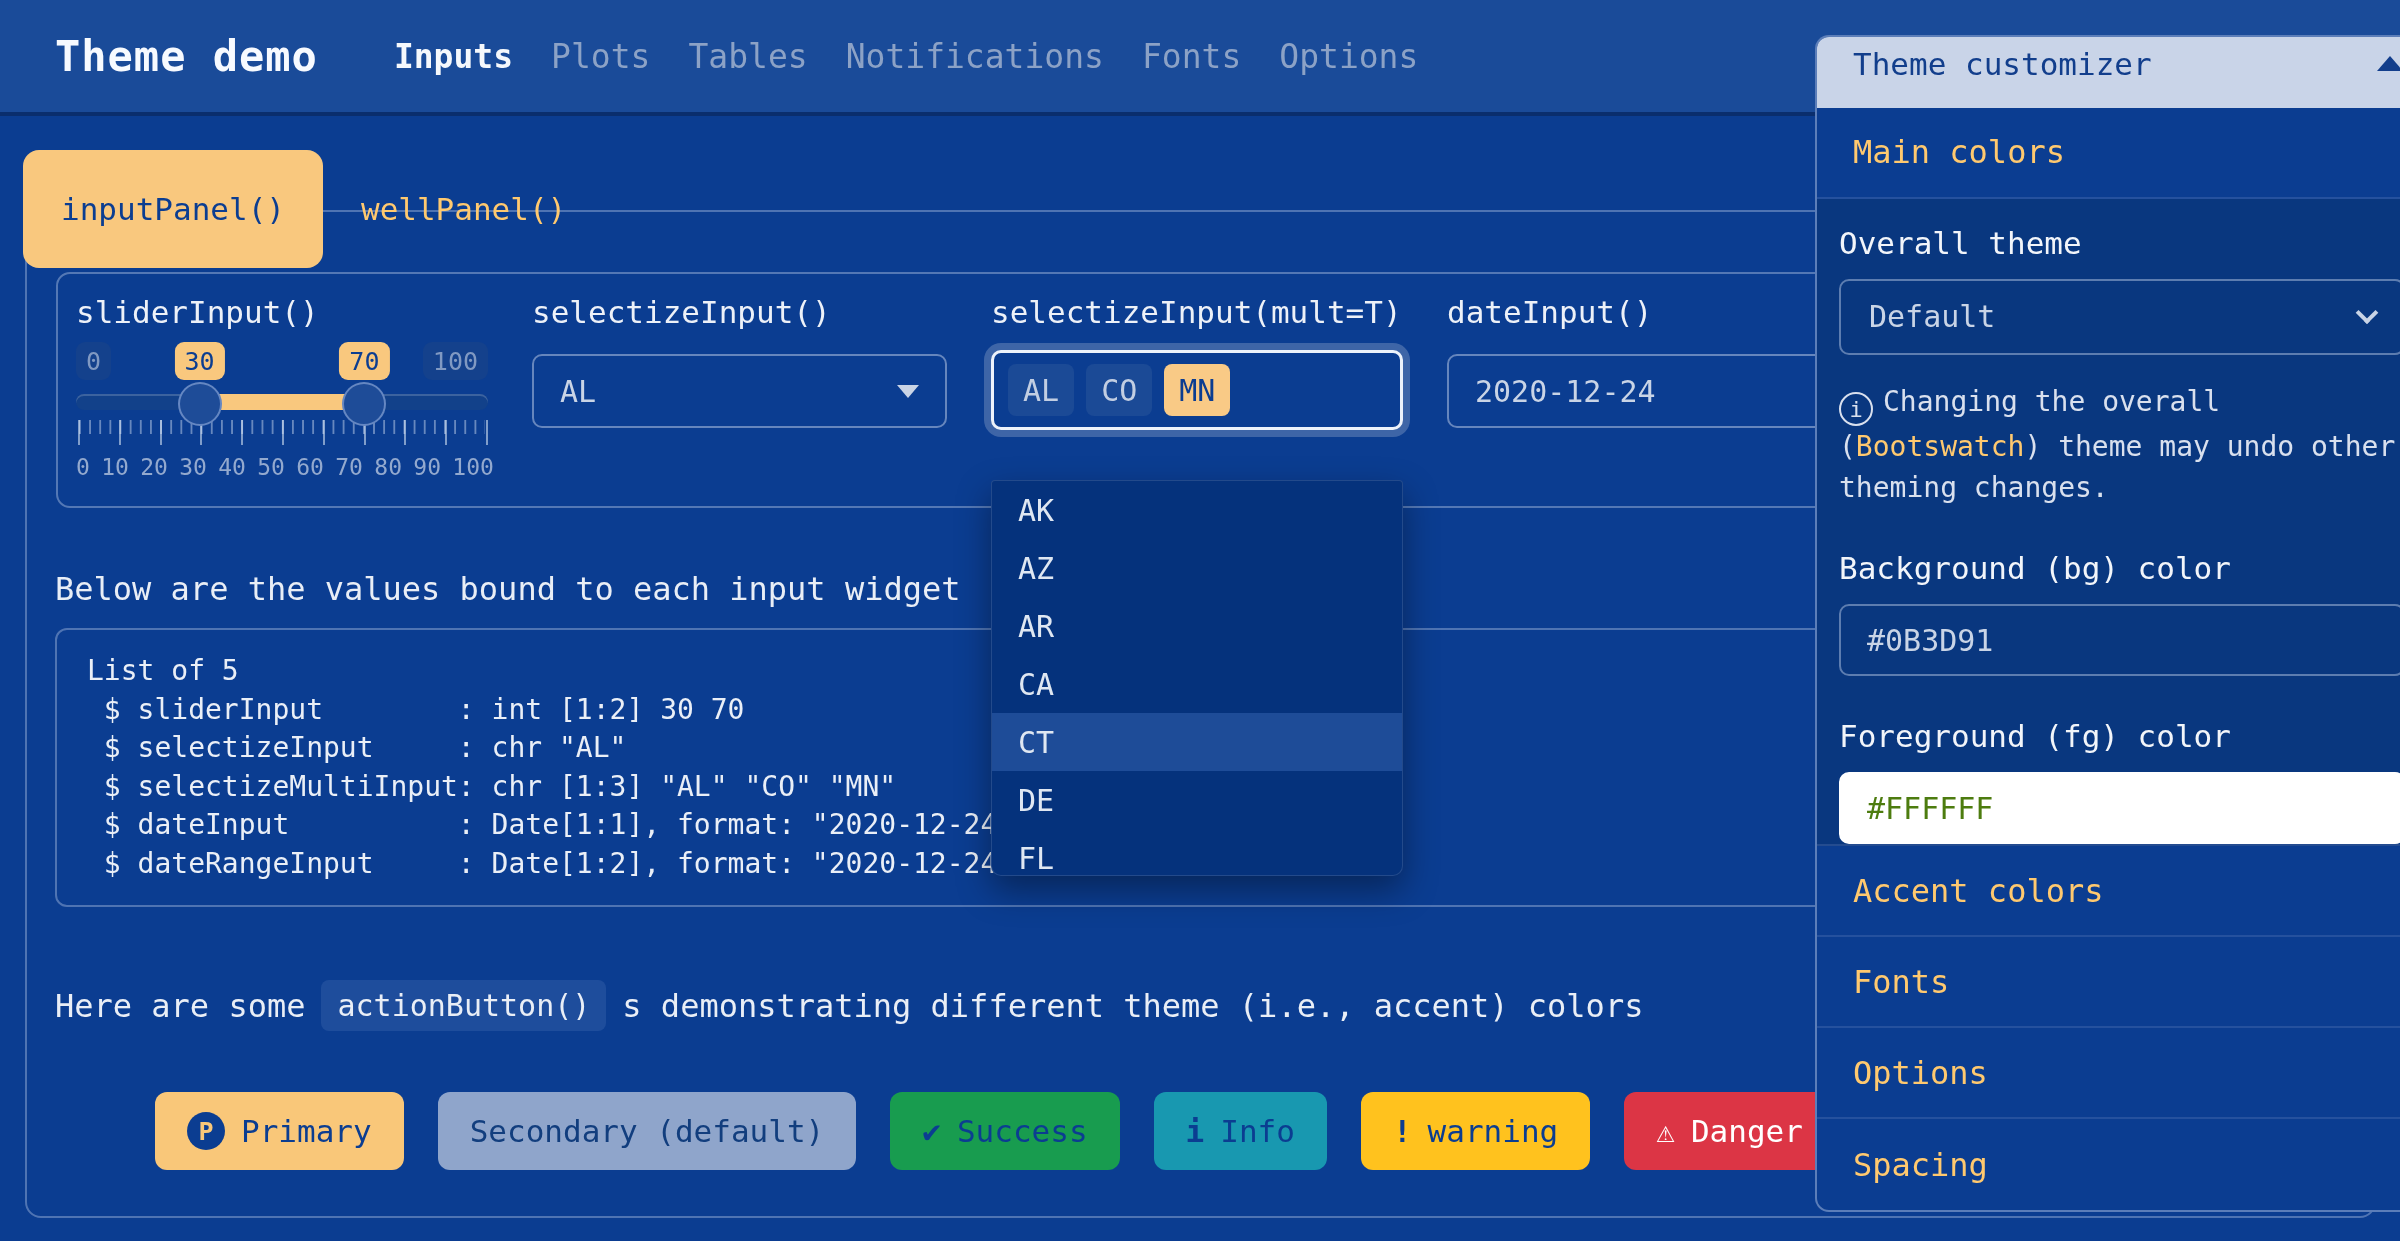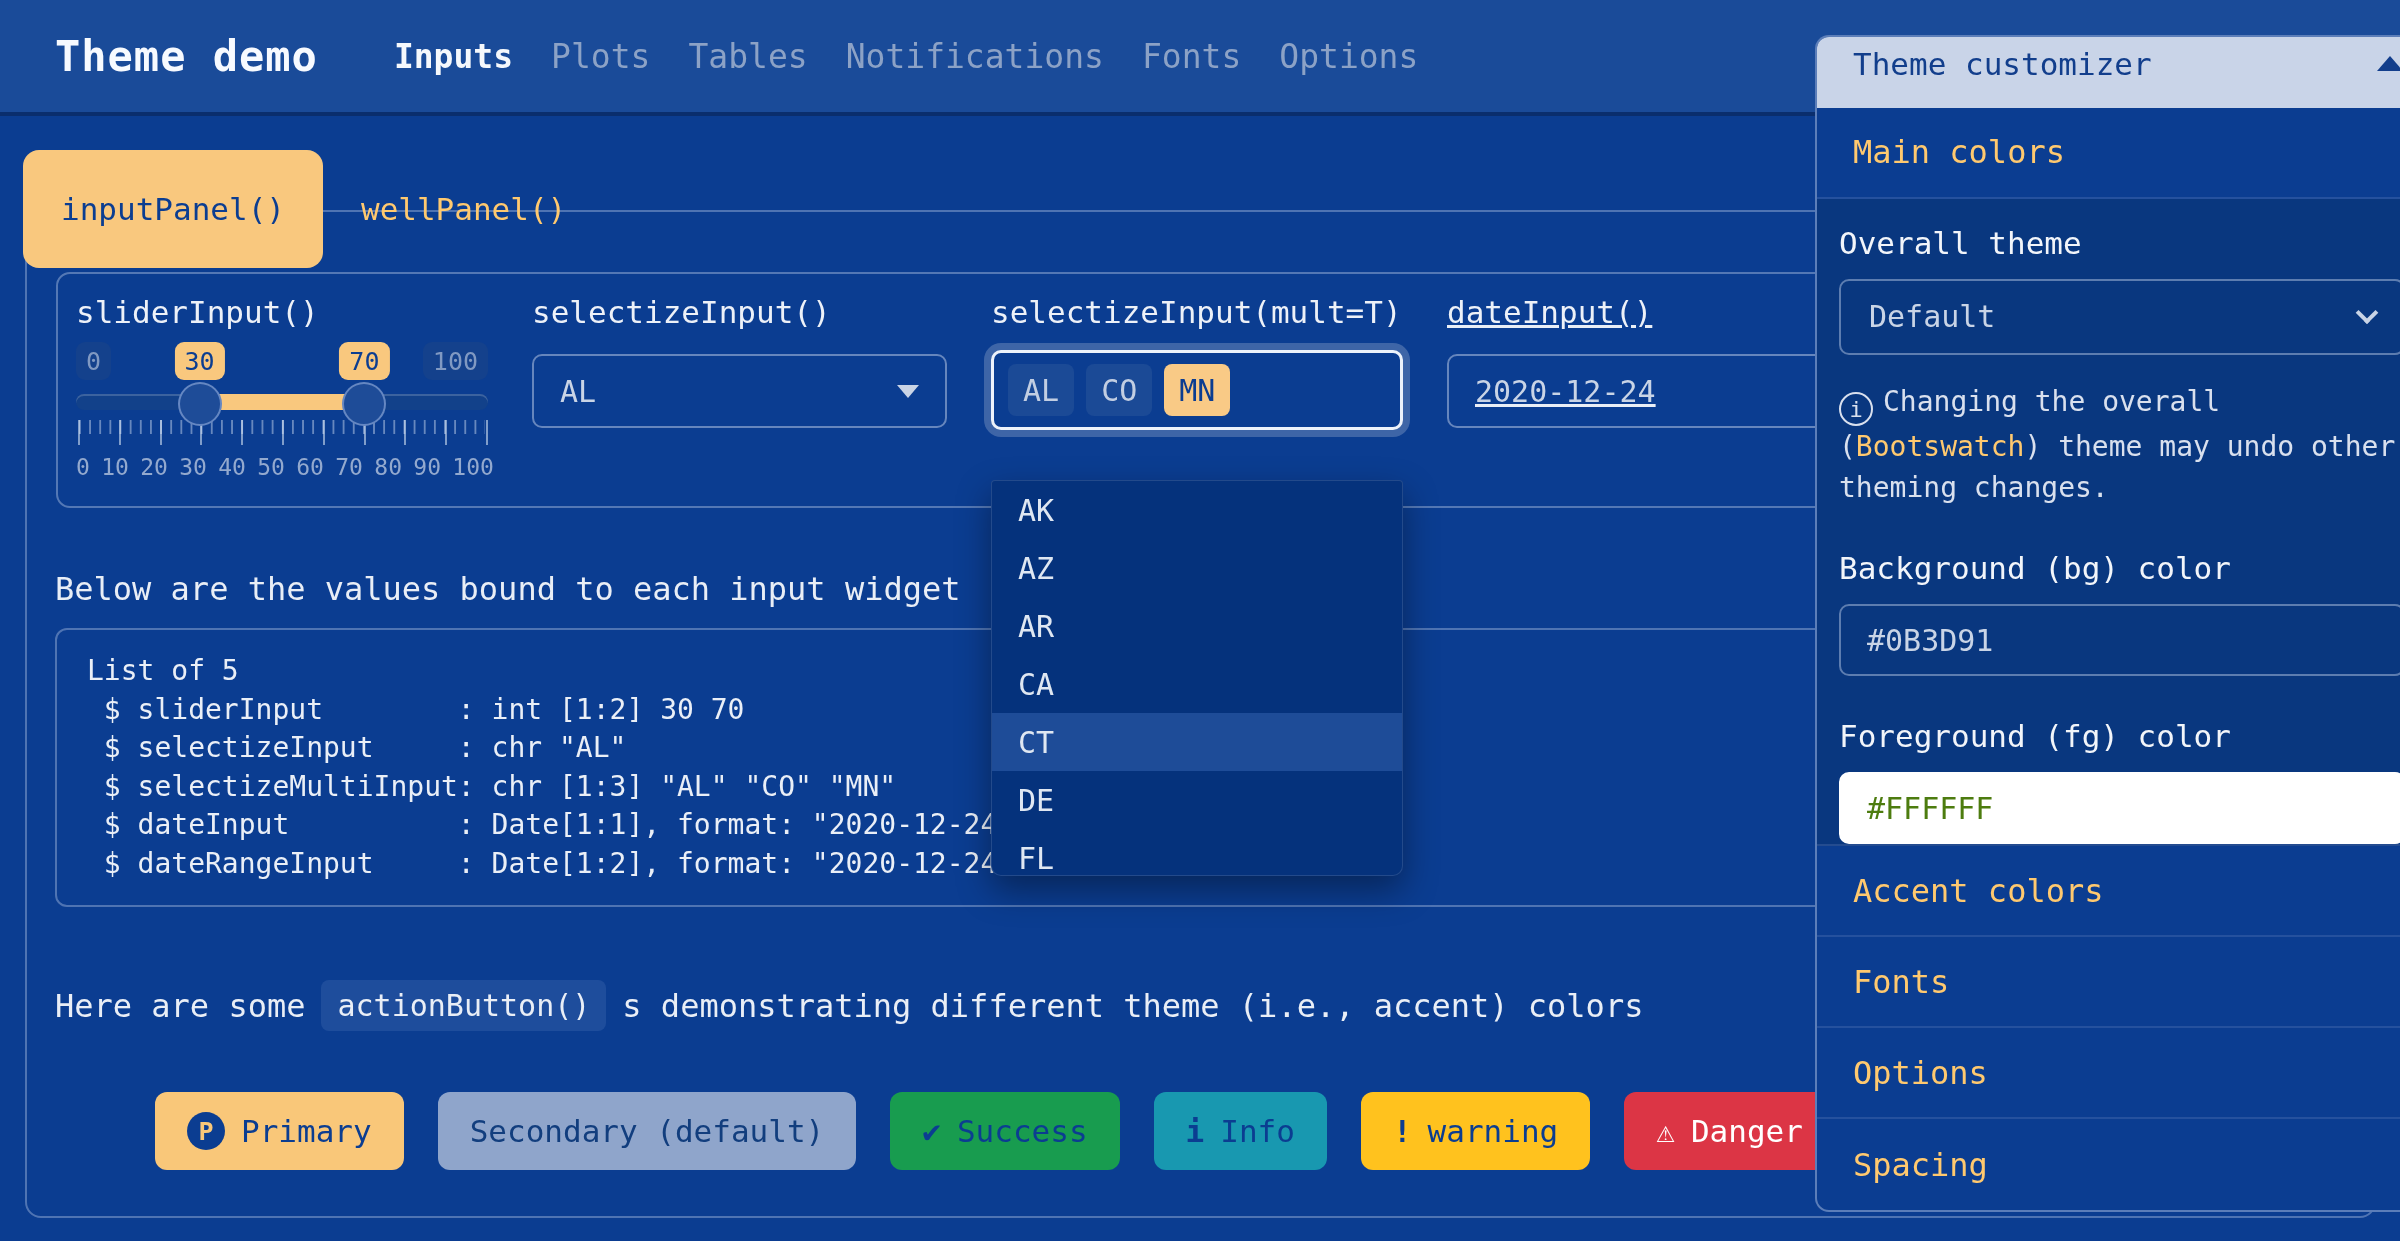--- a/index.html
+++ b/index.html
@@ -39,21 +39,21 @@
   .input-panel {
     position:absolute; left:56px; top:272px; width:2290px; height:236px;
     border:2px solid rgba(174,192,226,0.45); border-radius:14px;
     display:flex; padding:20px 0 0 18px; z-index:4;
   }
   .col { position:relative; }
   .col-label { font-size:31px; color:#EDF1F8; }
   .col1 { width:412px; margin-right:44px; }
   .col2 { width:415px; margin-right:44px; }
   .col3 { width:412px; margin-right:44px; }
-  .col4 { width:392px;text-decoration:underline; }
+  .col4 { width:392px; }
 
   
   .slider { position:relative; height:170px; margin-top:12px; }
   .s-badge { position:absolute; top:0; height:38px; padding:0 10px; border-radius:9px;
              font-size:25px; display:flex; align-items:center; }
   .s-badge.minmax { background:#14418C; color:#8099C2; }
   .s-badge.val { background:#F9C87E; color:#0B3D91; }
   .s-min { left:0; } .s-max { right:0; }
   .s-low { left:30%; transform:translateX(-50%); }
   .s-high { left:70%; transform:translateX(-50%); }

